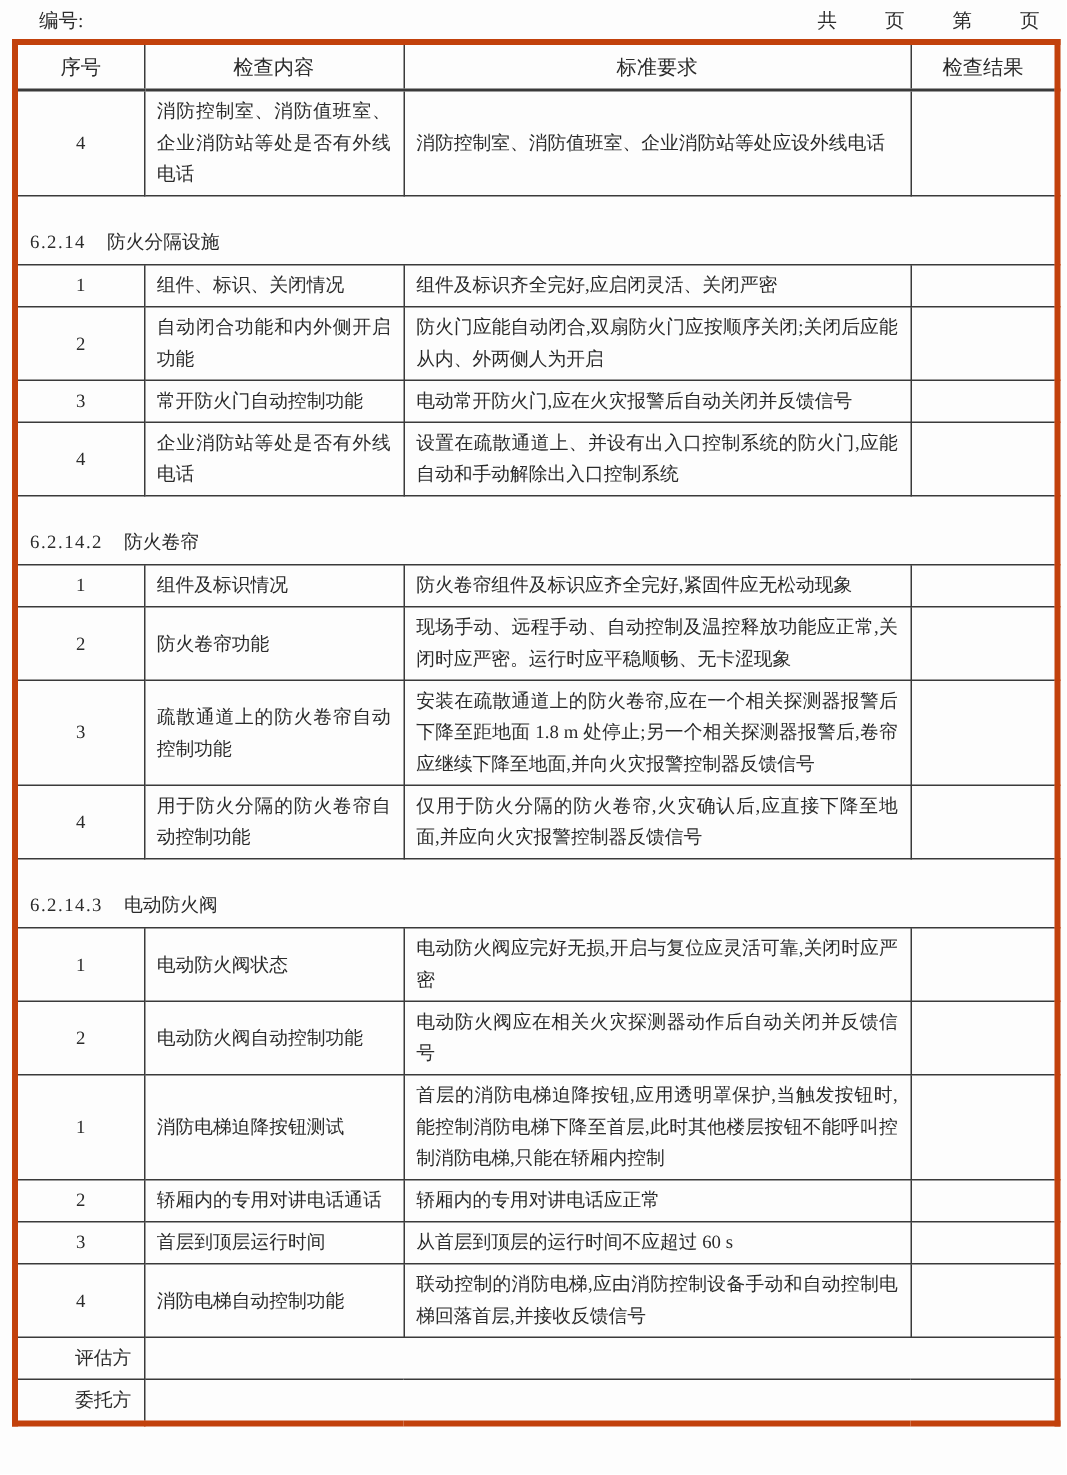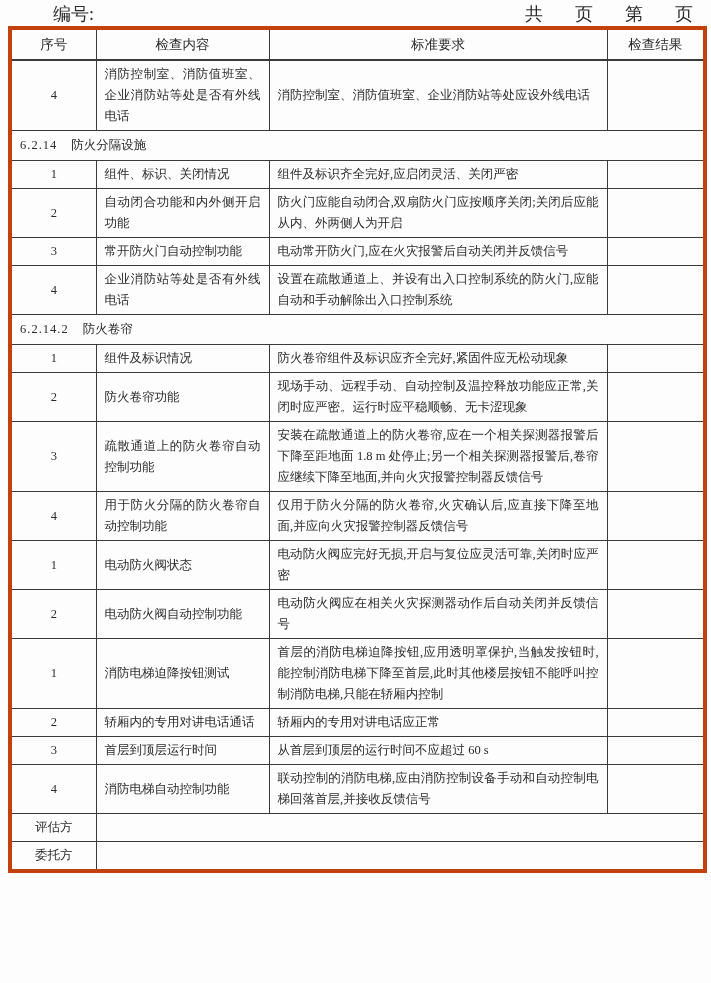--- a/index.html
+++ b/index.html
@@ -14,23 +14,22 @@
     color: #2b2b2b;
     font-family: "Liberation Serif", "DejaVu Serif", serif;
     box-sizing: border-box;
     overflow: hidden;
   }
   .top-bar {
     display: flex;
     justify-content: space-between;
     align-items: flex-end;
     padding: 6px 14px 4px 26px;
-    font-size: 18px;
+    font-size: 13px;
     line-height: 16px;
-    margin-left: 27px;
   }
   .pagination {
     display: flex;
     gap: 32px;
     padding-right: 4px;
   }
   table.tbl {
     margin-left: 8px;
     width: 695px;
     border-collapse: collapse;
@@ -62,30 +61,30 @@
     padding: 4px 10px;
   }
   td.cell-requirement {
     text-align: justify;
     padding: 4px 4px 4px 8px;
   }
   td.cell-result {
     padding: 3px 4px;
   }
   tr.section-row td {
-    padding: 4px 4px 4px 8px;
+    padding: 20px 4px 4px 8px;
     height: 21px;
   }
   tr.section-row .section-code {
     display: inline-block;
     margin-right: 14px;
     letter-spacing: 1px;
   }
   tr.wide-row td.wide-label {
-    text-align: center;
+    text-align: right;
     height: 21px;
     margin-top: 16px;
   }
 </style>
 </head>
 <body>
 
 <div class="page">
 
   <div class="top-bar">
@@ -167,20 +166,23 @@
           <td class="cell-content">疏散通道上的防火卷帘自动控制功能</td>
           <td class="cell-requirement">安装在疏散通道上的防火卷帘,应在一个相关探测器报警后下降至距地面 1.8 m 处停止;另一个相关探测器报警后,卷帘应继续下降至地面,并向火灾报警控制器反馈信号</td>
           <td class="cell-result"></td>
         </tr>
         <tr class="item-row">
           <td class="cell-no">4</td>
           <td class="cell-content">用于防火分隔的防火卷帘自动控制功能</td>
           <td class="cell-requirement">仅用于防火分隔的防火卷帘,火灾确认后,应直接下降至地面,并应向火灾报警控制器反馈信号</td>
           <td class="cell-result"></td>
         </tr>
+        <tr class="section-row">
+          <td class="cell-section" colspan="4"><span class="section-code">6.2.14.3</span><span>电动防火阀</span></td>
+        </tr>
         <tr class="item-row">
           <td class="cell-no">1</td>
           <td class="cell-content">电动防火阀状态</td>
           <td class="cell-requirement">电动防火阀应完好无损,开启与复位应灵活可靠,关闭时应严密</td>
           <td class="cell-result"></td>
         </tr>
         <tr class="item-row">
           <td class="cell-no">2</td>
           <td class="cell-content">电动防火阀自动控制功能</td>
           <td class="cell-requirement">电动防火阀应在相关火灾探测器动作后自动关闭并反馈信号</td>

